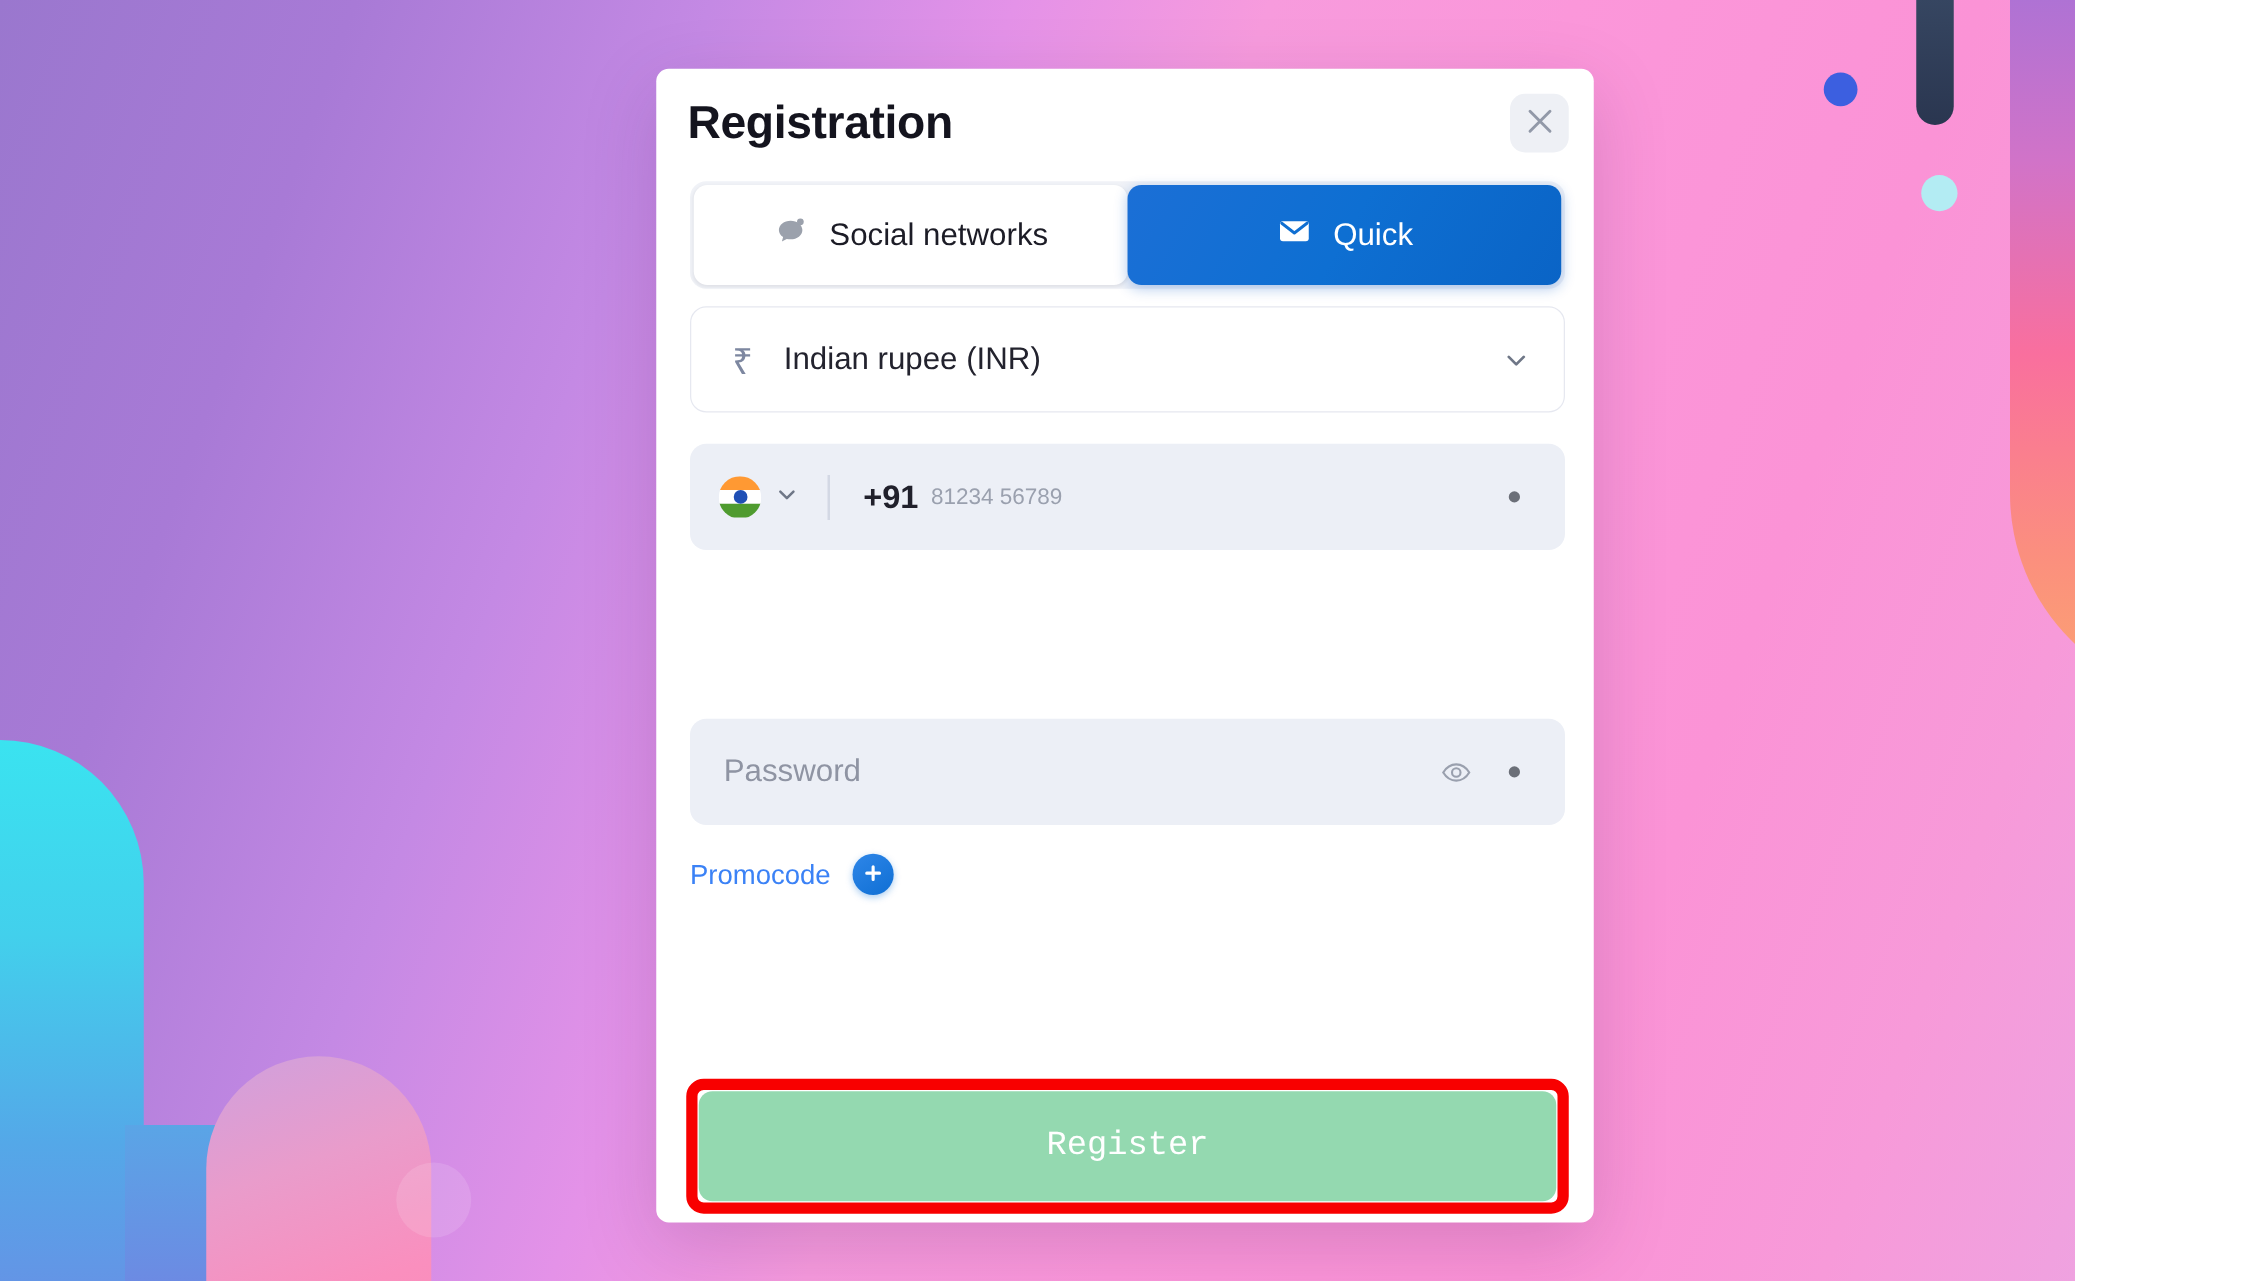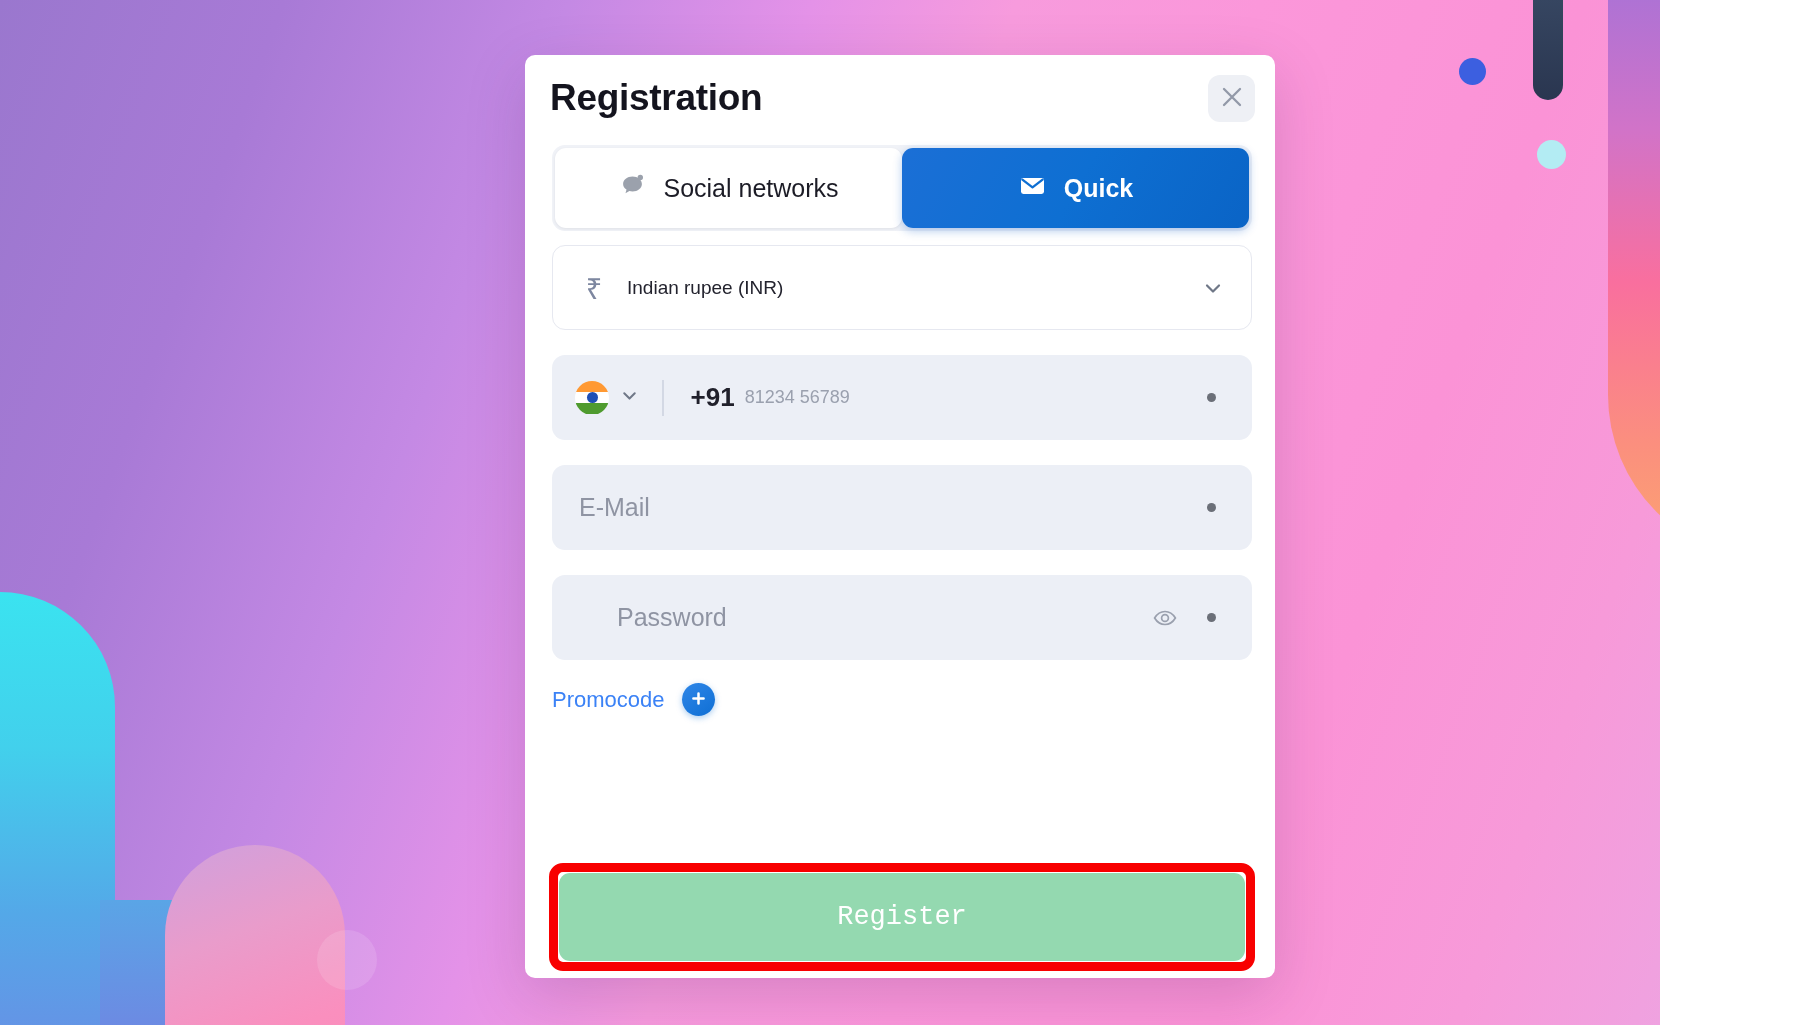--- a/index.html
+++ b/index.html
@@ -193,21 +193,21 @@
     box-sizing: border-box;
   }
   .tab.inactive {
     background: #ffffff;
     color: #1c1c26;
     box-shadow: 0 1px 3px rgba(20,20,40,0.08);
   }
   .tab.active {
     background: linear-gradient(120deg, #1b6fd6 0%, #0e6fd2 50%, #0a64c6 100%);
     color: #ffffff;
-    font-weight: bold;
+    font-weight: normal;
     box-shadow: 0 3px 10px rgba(12,90,200,0.30);
     align-items: center;
   }
 
   
   #currency-field {
     position: absolute;
     left: 27px;
     top: 190px;
     width: 700px;
@@ -222,21 +222,21 @@
   }
   #currency-icon {
     margin-left: 26px;
     font-size: 29px;
     color: #7d87a0;
     width: 30px;
     text-align: center;
   }
   #currency-label {
     margin-left: 18px;
-    font-size: 19px;
+    font-size: 25px;
     color: #23232e;
   }
   #currency-chevron {
     margin-left: auto;
     margin-right: 26px;
     display: flex;
   }
 
   
   .input-field {
@@ -245,21 +245,21 @@
     width: 700px;
     height: 85px;
     background: #eceff6;
     border-radius: 13px;
     box-sizing: border-box;
     display: flex;
     align-items: center;
   }
   #phone-field { top: 300px; }
   #email-field { top: 410px; }
-  #password-field { top: 520px; padding-left: 38px; }
+  #password-field { top: 520px; }
 
   #flag-select {
     margin-left: 23px;
     display: flex;
     align-items: center;
     gap: 10px;
     cursor: pointer;
   }
   .flag-circle {
     width: 34px;
@@ -483,24 +483,20 @@
             <path d="M6 9.5 L12 15.5 L18 9.5" stroke="#6f7787" stroke-width="2.3" fill="none" stroke-linecap="round" stroke-linejoin="round"></path>
           </svg>
         </span>
       </span>
       <span id="phone-divider"></span>
       <span id="phone-code">+91</span>
       <span id="phone-placeholder">81234 56789</span>
       <span class="required-dot"></span>
     </div>
 
-    <div class="input-field" id="email-field">
-      <span class="input-placeholder">E-Mail</span>
-      <span class="required-dot"></span>
-    </div>
 
     <div class="input-field" id="password-field">
       <span class="input-placeholder">Password</span>
       <span id="eye-toggle">
         <svg width="26" height="26" viewBox="0 0 26 26">
           <path d="M2.6 13c2.6-4.3 6.3-6.5 10.4-6.5S20.8 8.7 23.4 13c-2.6 4.3-6.3 6.5-10.4 6.5S5.2 17.3 2.6 13z" fill="none" stroke="#9aa0ae" stroke-width="1.7"></path>
           <circle cx="13" cy="13" r="3.4" fill="none" stroke="#9aa0ae" stroke-width="1.7"></circle>
         </svg>
       </span>
       <span class="required-dot"></span>

